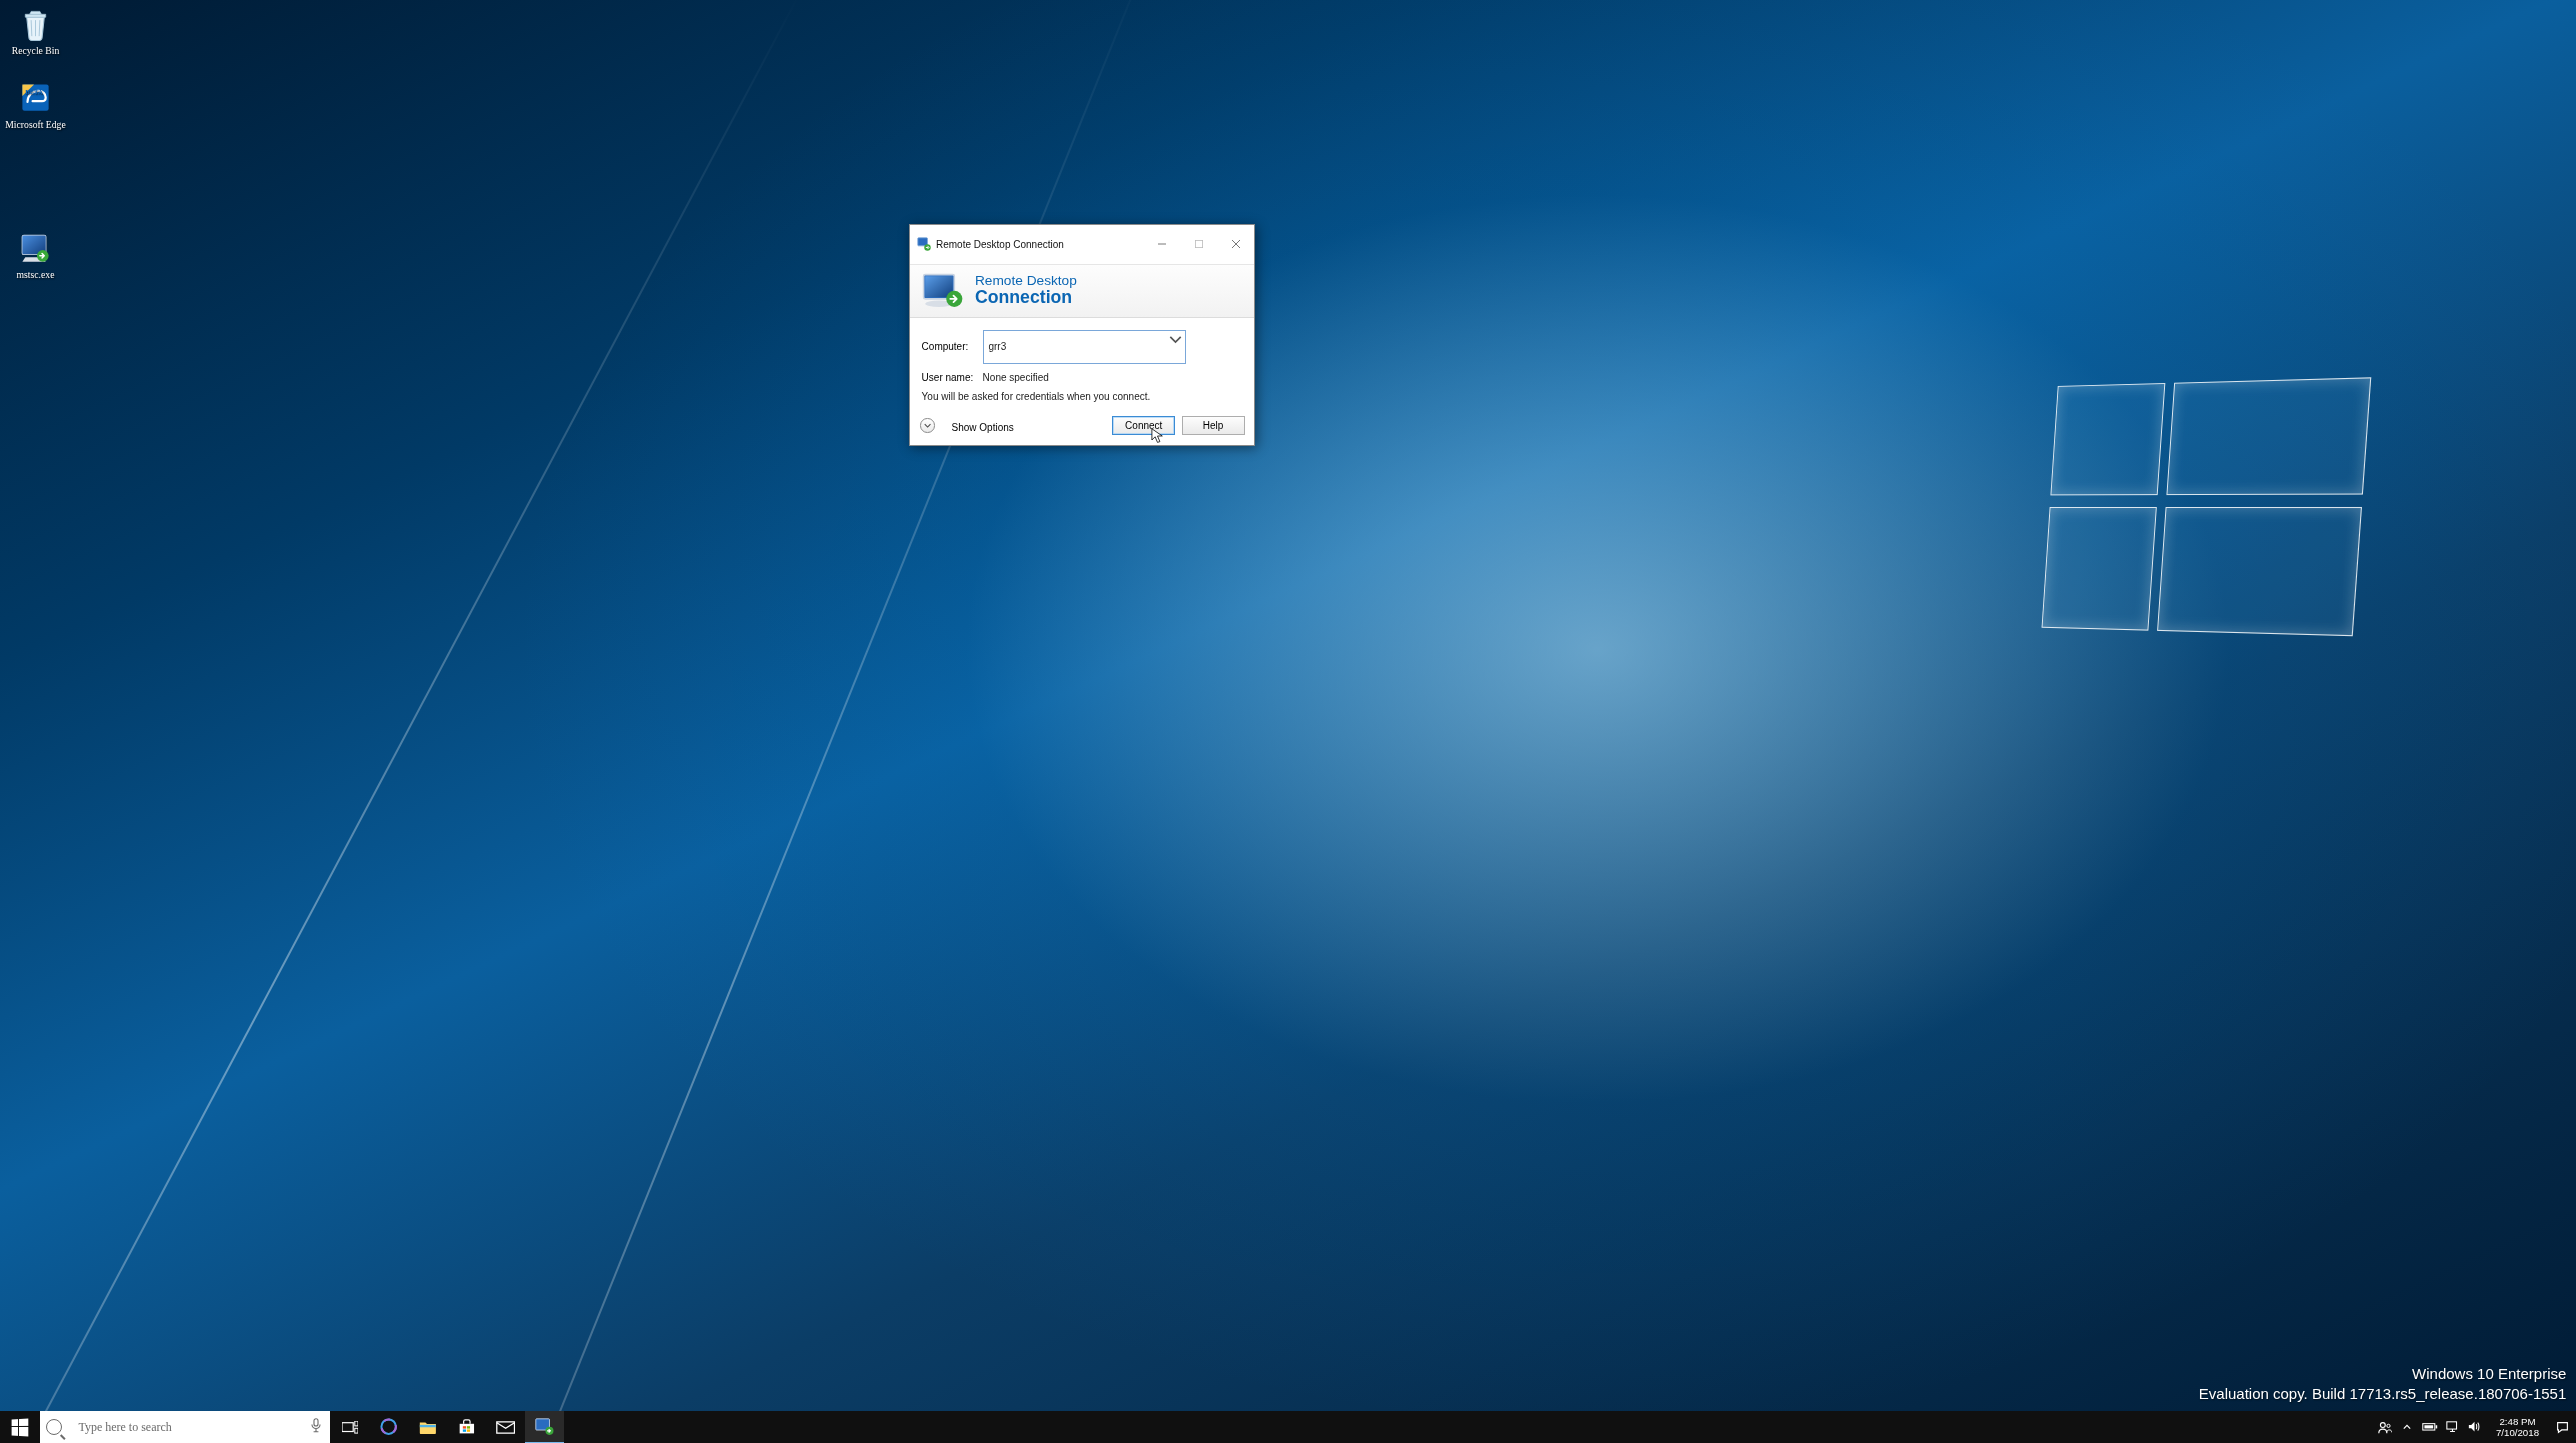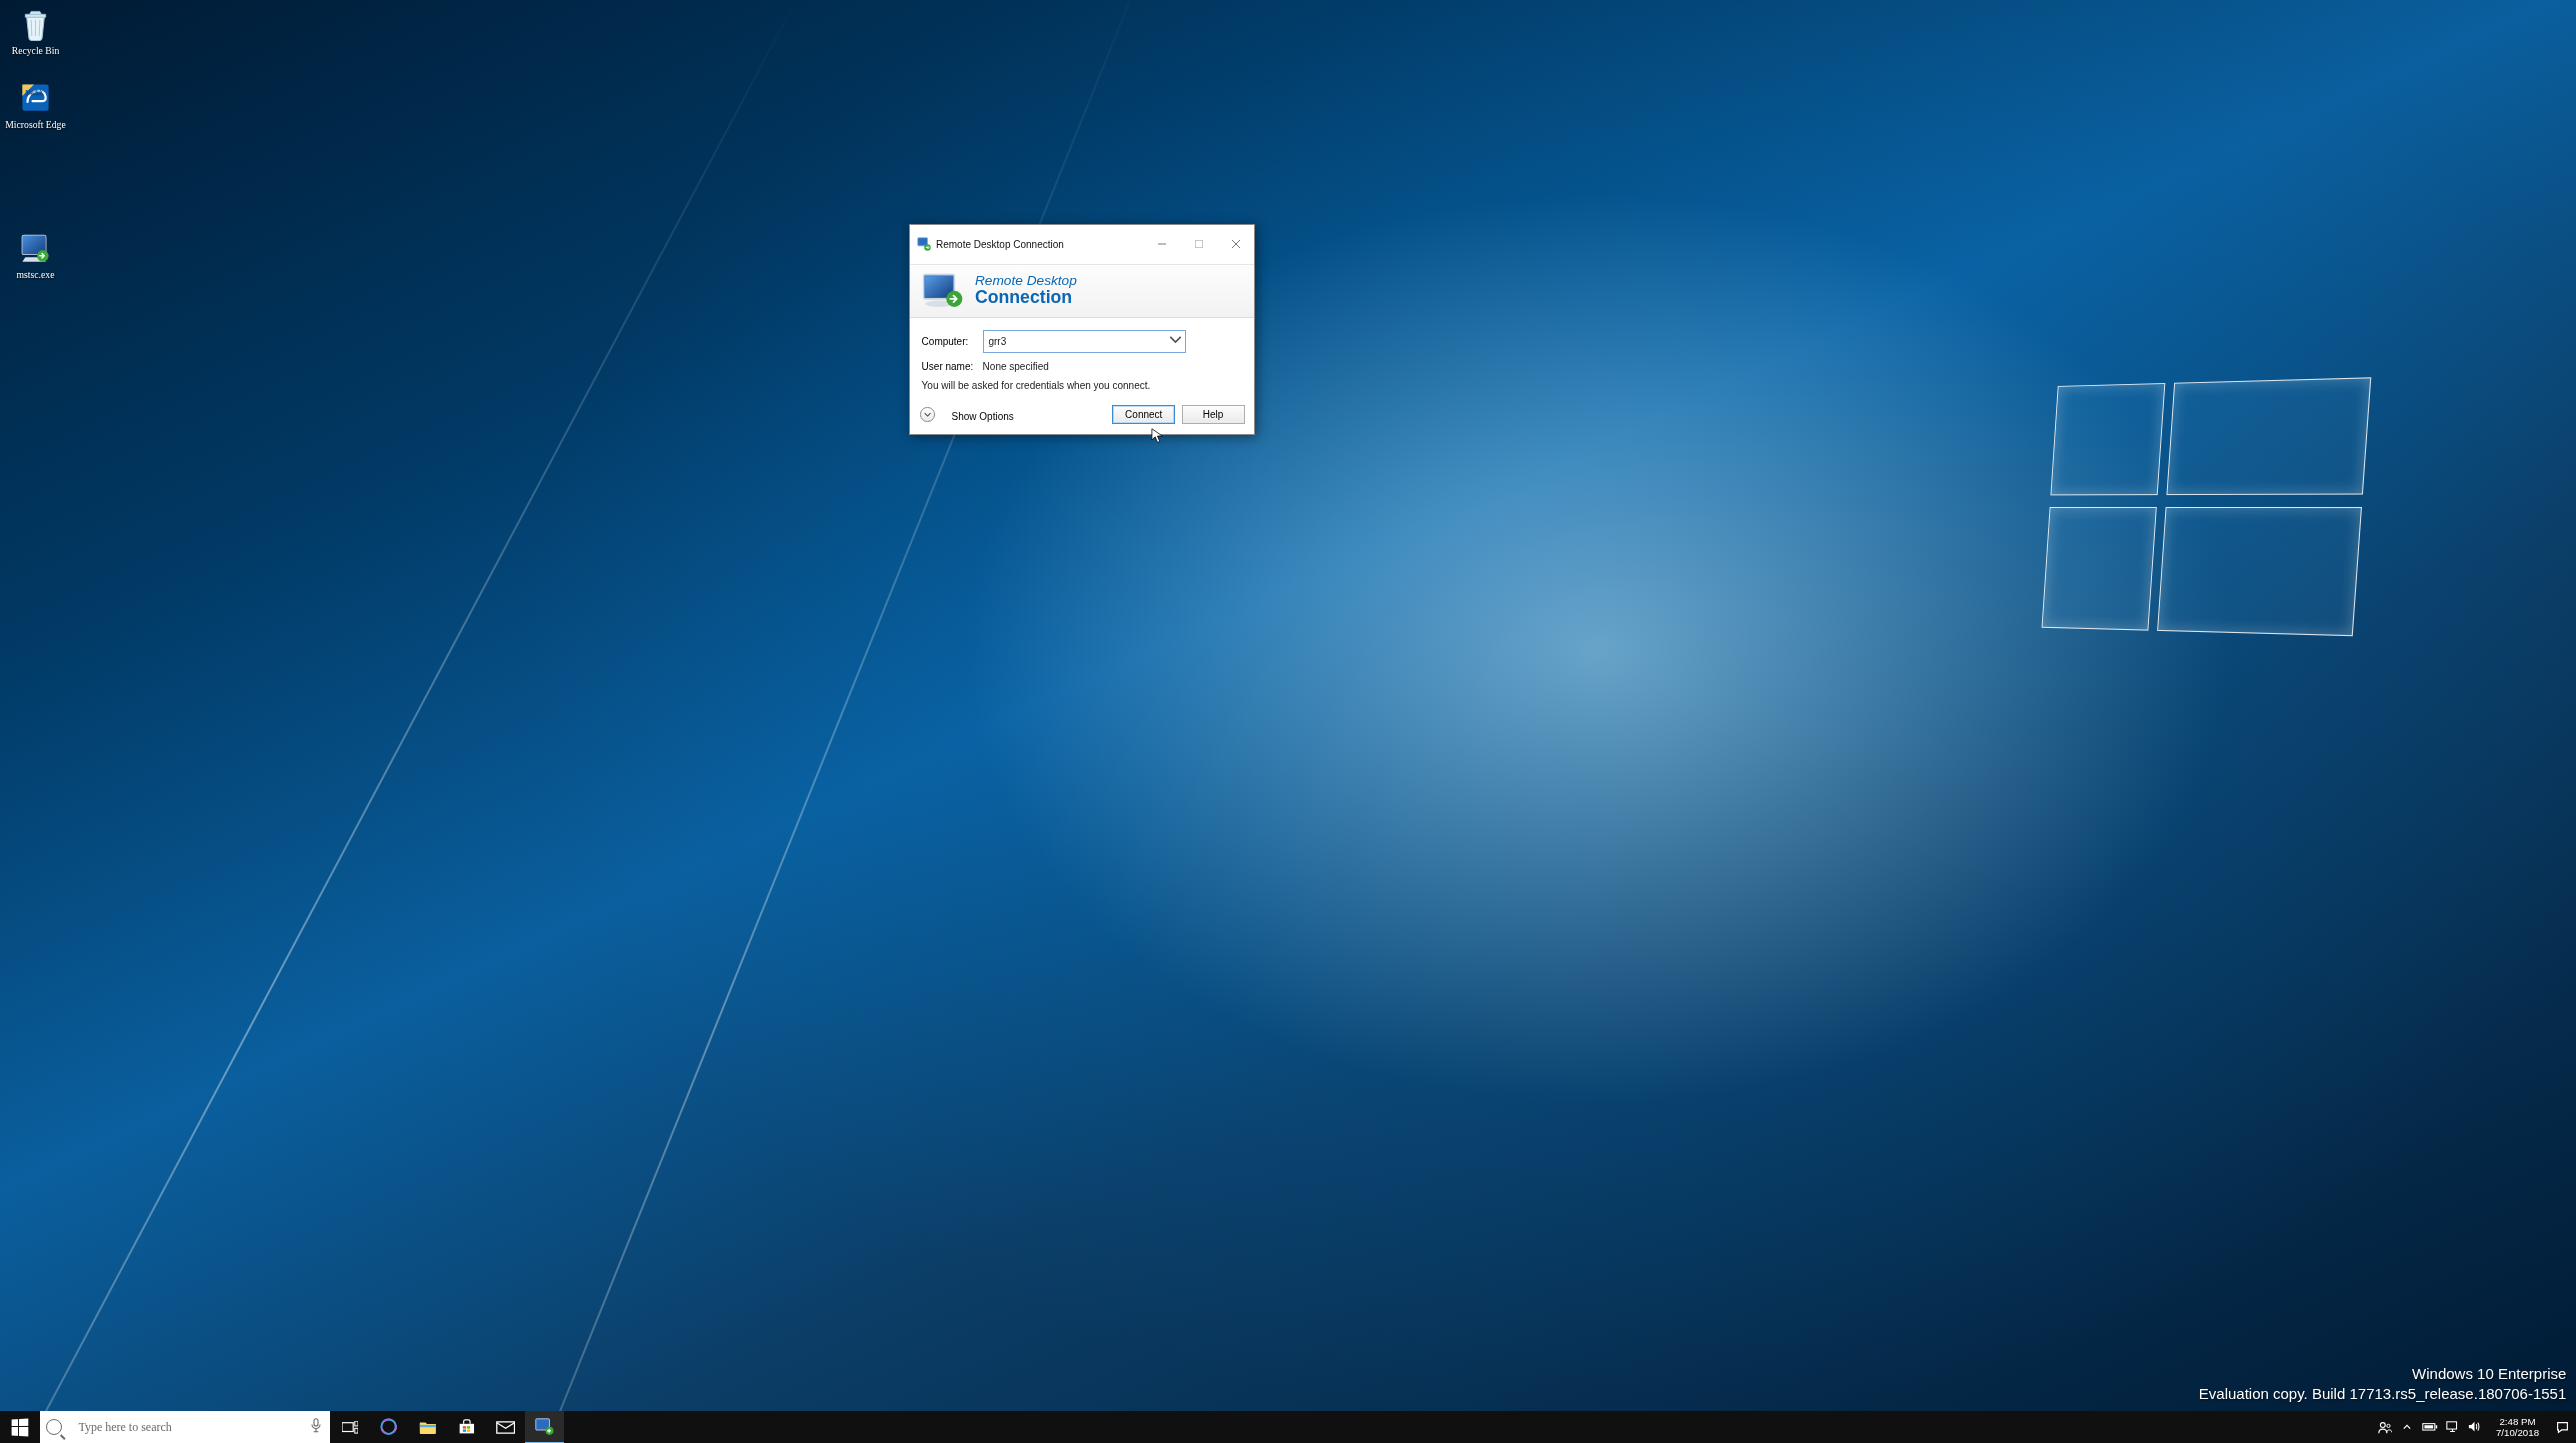--- a/index.html
+++ b/index.html
@@ -38,28 +38,28 @@
   }
   .titlebar { height:40px; background:#fff; display:flex; align-items:center; border-bottom:0.8px solid #e6e6e6; }
   .titlebar .ticon { width:14.5px; height:14.5px; margin:0 4.8px 0 6.4px; display:inline-flex; }
   .titlebar .ttext { flex:0 0 auto; font-size:10px; color:#111; }
   .titlebar .spacer { flex:1; }
   .wbtn { width:37px; height:24px; display:flex; align-items:center; justify-content:center; color:#555; }
   .wbtn.disabled { color:#bbb; }
 
   .banner { display:flex; align-items:center; gap:11.3px; padding:8px 11.3px 9.7px; background:linear-gradient(#fdfdfd,#f2f2f2); border-bottom:0.8px solid #dcdcdc; }
   .banner .bicon { width:42px; height:35px; }
-  .banner .btxt .l1 { color:#0b66b3; font-size:13.7px; font-weight:400; line-height:1.05;font-style:italic; }
+  .banner .btxt .l1 { color:#0b66b3; font-size:13.7px; font-weight:400; line-height:1.05; }
   .banner .btxt .l2 { color:#0b66b3; font-size:17.7px; font-weight:700; line-height:1.05; }
 
   .body { padding:11.3px 11.3px 8px; background:#fff; }
   .row { display:flex; align-items:center; margin-bottom:8px; }
   .row .lbl { width:61px; color:#000; }
   .combo { position:relative; flex:0 0 203px; }
-  .combo input { width:100%; height:23px; border:0.8px solid #7aa7d9; padding:1.6px 19.3px 1.6px 4.8px; font-size:10px; color:#222; outline:none; }
+  .combo input { width:100%; height:34px; border:0.8px solid #7aa7d9; padding:1.6px 19.3px 1.6px 4.8px; font-size:10px; color:#222; outline:none; }
   .combo .chev { position:absolute; right:3.2px; top:3.2px; width:13px; height:13px; display:flex; align-items:center; justify-content:center; color:#555; }
   .info { margin-top:8px; color:#222; }
 
   .footer { display:flex; align-items:center; padding:6.4px 9.7px 9.7px; background:#fff; }
   .showopts { display:flex; align-items:flex-end; gap:17px; color:#000; }
   .circle { width:14.5px; height:14.5px; border:0.8px solid #8a8a8a; border-radius:50%; background:linear-gradient(#fff,#eaeaea); display:flex; align-items:center; justify-content:center; }
   .circle svg { width:7.2px; height:7.2px; }
   .footer .spacer { flex:1; }
   .btn { width:63px; height:19.3px; border:0.8px solid #adadad; background:linear-gradient(#fdfdfd,#eaeaea); font-size:10px; color:#000; margin-left:6.4px; cursor:pointer; }
   .btn.primary { border:0.8px solid #3b8bd4; box-shadow: inset 0 0 0 0.8px #a9d2f5; }

